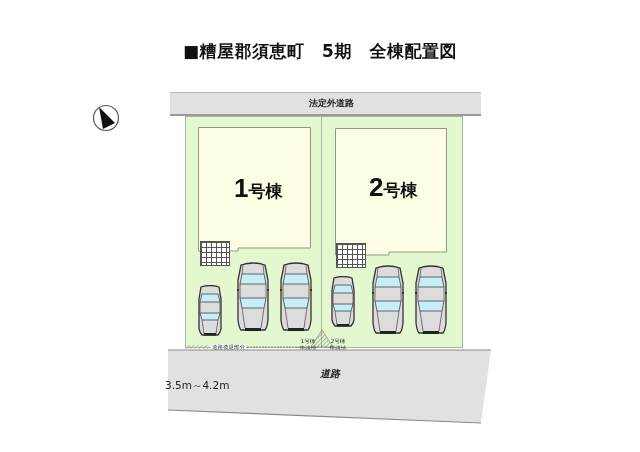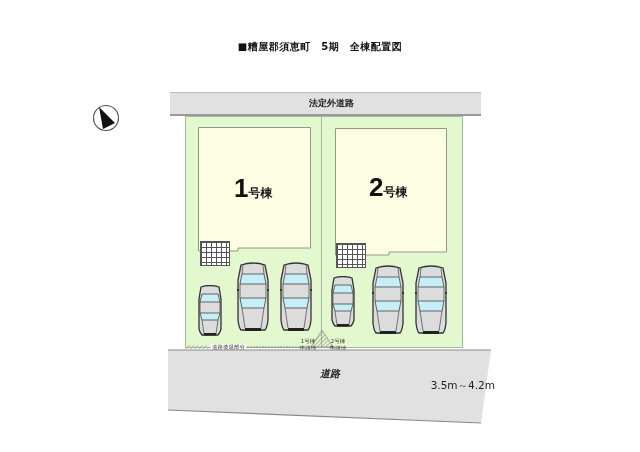--- a/index.html
+++ b/index.html
@@ -1,29 +1,29 @@
 <!DOCTYPE html>
 <html><head>
 <meta charset="utf-8">
 <style>
   html, body { margin: 0; padding: 0; background: #ffffff; }
   body { width: 640px; height: 452px; position: relative; overflow: hidden;
          font-family: "DejaVu Sans", "Liberation Sans", sans-serif; }
   .abs { position: absolute; }
-  .title { left: 0; width: 640px; top: 40px; text-align: center; font-size: 10px;
+  .title { left: 0; width: 640px; top: 40px; text-align: center; font-size: 17px;
            font-weight: bold; color: #111; letter-spacing: 0.5px; }
   .road-top { left: 170px; top: 92px; width: 311px; height: 24px; background: #e1e1e1;
               border-top: 1px solid #b9b9b9; border-bottom: 2px solid #999; box-sizing: border-box; padding-left: 12px; }
   .road-top-label { width: 100%; text-align: center; font-size: 9px; line-height: 20px; color: #222; font-weight: bold; }
   .lot { top: 116px; height: 232px; background: #e4f8cf; border: 1px solid #a9b89a; box-sizing: border-box; }
   .lot1 { left: 185px; width: 137px; }
   .lot2 { left: 321px; width: 142px; }
   .bldg-label { font-weight: bold; color: #111; }
   .bldg-num { font-size: 26px; font-family: "Liberation Sans", sans-serif; }
-  .bldg-suf { font-size: 12px; }
+  .bldg-suf { font-size: 17px; }
   .grid { width: 30px; height: 25px; box-sizing: border-box; border: 1px solid #555;
           background-image:
             linear-gradient(to right, #555 1px, transparent 1px),
             linear-gradient(to bottom, #555 1px, transparent 1px);
           background-size: 5px 5px; background-color: #fff; }
   .retreat-label { font-size: 5.5px; color: #333; top: 343px; background: #fff; padding: 0 1px; }
   .small-label { font-size: 5.5px; color: #333; line-height: 7px; text-align: center; }
 </style>
 </head>
 <body>
@@ -141,13 +141,13 @@
   <line x1="50" y1="2" x2="115" y2="2" stroke="#777" stroke-width="0.8" stroke-dasharray="2,1"></line>
 </svg>
 <div class="abs retreat-label" style="left:211px;top:344px;">道路後退部分</div>
 
 <svg class="abs" style="left:165px;top:346px;" width="330" height="82">
   <polygon points="3,4 326,4 316,77 3,64" fill="#e1e1e1"></polygon>
   <line x1="3" y1="4" x2="326" y2="4" stroke="#8a8a8a" stroke-width="1.2"></line>
   <line x1="3" y1="64" x2="316" y2="77" stroke="#8a8a8a" stroke-width="1.2"></line>
 </svg>
 <div class="abs" style="left:165px;top:367px;width:330px;text-align:center;font-size:10px;color:#222;font-weight:bold;font-style:italic;">道路</div>
-<div class="abs" style="left:165px;top:379px;width:330px;text-align:right;font-size:10.5px;color:#222;">3.5m～4.2m</div>
+<div class="abs" style="left:165px;top:379px;width:330px;text-align:left;font-size:10.5px;color:#222;">3.5m～4.2m</div>
 
 </body></html>

